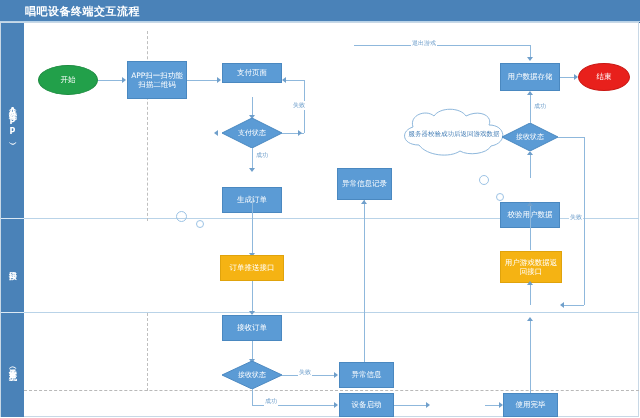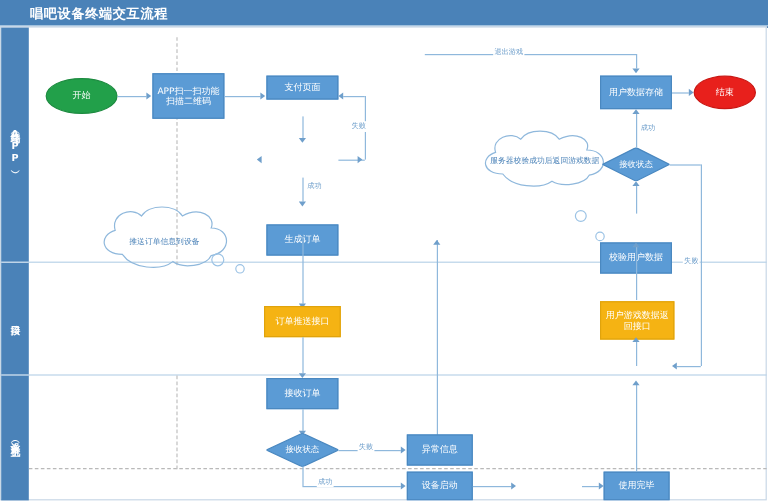--- a/index.html
+++ b/index.html
@@ -155,50 +155,53 @@
     <div class="lnk h" style="left:163px;top:57px;width:30px;"></div>
     <div class="arw r" style="left:193px;top:54px;"></div>
 
     <div class="node proc" style="left:198px;top:40px;width:60px;height:20px;">
       <span>支付页面</span>
     </div>
 
     <div class="lnk v" style="left:228px;top:74px;height:18px;"></div>
     <div class="arw d" style="left:225px;top:92px;"></div>
 
+    <div class="node diamond" style="left:198px;top:95px;width:60px;height:30px;">
+      <svg class="dshape" viewBox="0 0 60 30" preserveAspectRatio="none">
+        <polygon points="30,0 60,15 30,30 0,15" fill="#5b9bd5" stroke="#4a88c0" stroke-width="1"></polygon>
+      </svg>
+      <span class="dtext">支付状态</span>
+    </div>
 
     <div class="lnk h" style="left:258px;top:110px;width:22px;"></div>
     <div class="lnk v" style="left:280px;top:57px;height:53px;"></div>
     <div class="lnk h" style="left:262px;top:57px;width:18px;"></div>
     <div class="arw l" style="left:258px;top:54px;"></div>
     <div class="arw r" style="left:274px;top:107px;"></div>
     <div class="elabel" style="left:268px;top:78px;">失败</div>
 
     <div class="arw l" style="left:190px;top:107px;"></div>
 
     <div class="lnk v" style="left:228px;top:125px;height:20px;"></div>
     <div class="arw d" style="left:225px;top:145px;"></div>
     <div class="elabel" style="left:231px;top:128px;">成功</div>
 
     <div class="node proc" style="left:198px;top:148px;width:60px;height:26px;margin-top:16px;">
       <span>生成订单</span>
     </div>
 
-    <div class="cloud" style="left:52px;top:145px;width:122px;height:62px;">
-      <svg width="122" height="62" viewBox="0 0 122 62">
-        <path d="M26,44 C8,44 6,28 20,24 C16,10 34,4 42,12 C48,2 70,2 76,12 C90,4 104,12 100,22 C116,22 118,42 100,45 C96,54 76,56 68,50 C58,58 34,56 26,44 Z" fill="none" stroke="#8fb8dc" stroke-width="1"></path>
-      </svg>
-      <div class="ctext" style="padding-top:4px;">推送订单信息到设备</div>
-    </div>
     <div class="bubble" style="left:152px;top:188px;width:9px;height:9px;"></div>
     <div class="bubble" style="left:172px;top:197px;width:6px;height:6px;"></div>
 
     <div class="lnk v" style="left:228px;top:174px;height:56px;"></div>
     <div class="arw d" style="left:225px;top:230px;"></div>
 
+    <div class="node proc" style="left:313px;top:145px;width:55px;height:32px;">
+      <span>异常信息记录</span>
+    </div>
 
     <div class="lnk v" style="left:340px;top:177px;height:168px;"></div>
     <div class="arw u" style="left:337px;top:177px;"></div>
 
     <div class="cloud" style="left:370px;top:82px;width:120px;height:56px;">
       <svg width="120" height="56" viewBox="0 0 120 56">
         <path d="M25,40 C8,40 6,26 19,22 C15,10 32,4 40,11 C46,2 66,2 72,11 C86,4 99,11 95,20 C112,20 114,38 97,41 C93,49 74,51 66,46 C56,53 33,51 25,40 Z" fill="none" stroke="#8fb8dc" stroke-width="1"></path>
       </svg>
       <div class="ctext" style="padding-top:2px;">服务器校验成功后返回游戏数据</div>
     </div>

